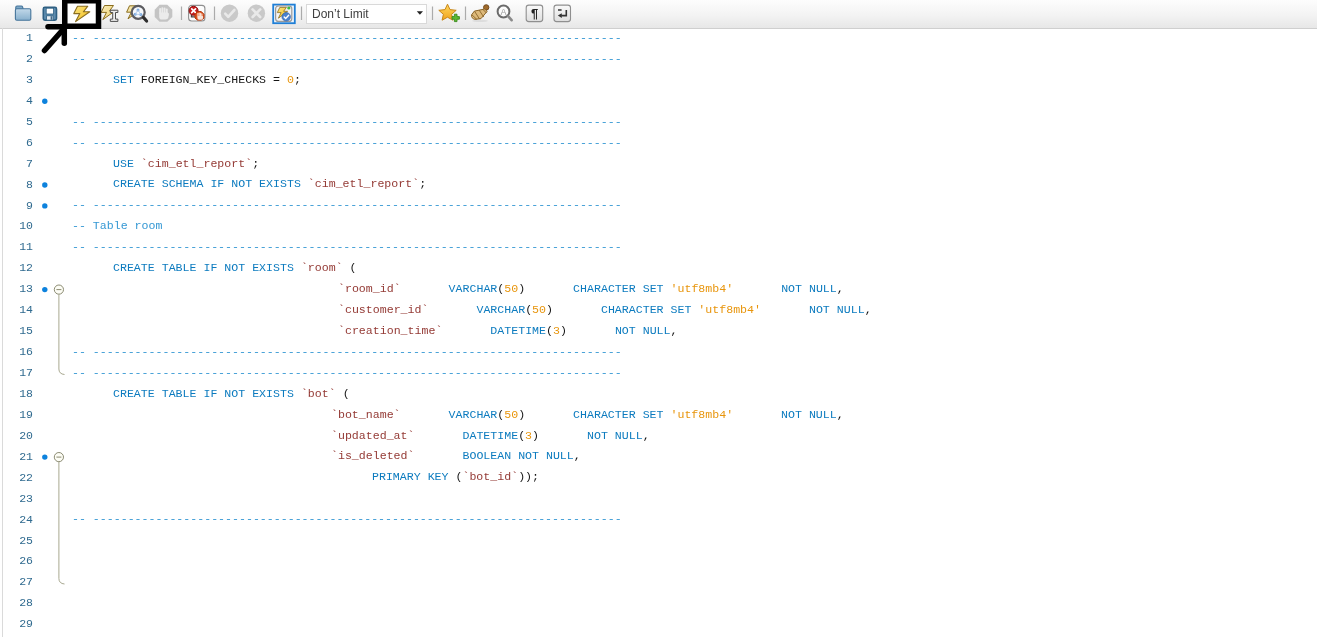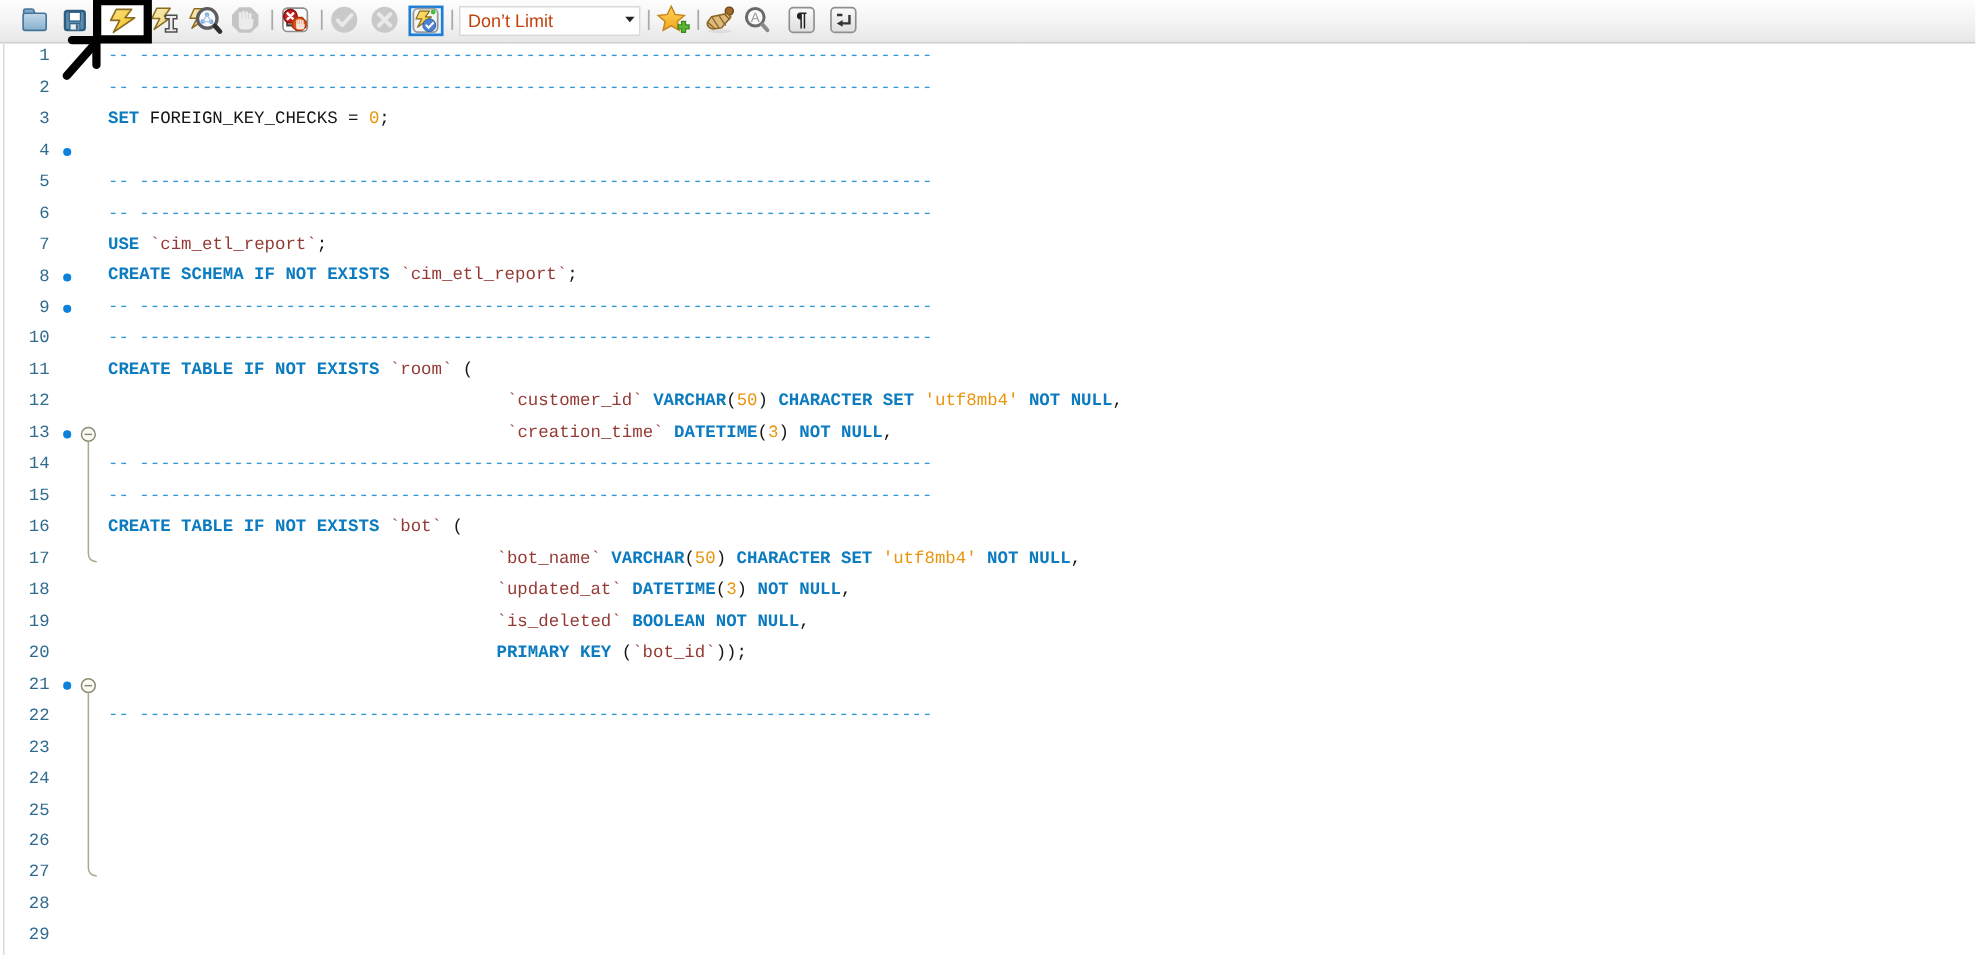--- a/index.html
+++ b/index.html
@@ -3,30 +3,30 @@
 <meta charset="utf-8">
 <style>
   html,body{margin:0;padding:0;}
   body{width:1317px;height:637px;background:#fff;overflow:hidden;position:relative;
        font-family:"Liberation Sans", sans-serif;}
   #toolbar{position:absolute;left:0;top:0;width:1317px;height:28px;
     background:linear-gradient(#fdfdfd,#f3f3f3 55%,#e7e7e7);
     border-bottom:1px solid #cfcfcf;}
   #combo{position:absolute;left:306px;top:4px;width:119px;height:18px;background:#fff;
     border:1px solid #d9d9d9;}
-  #combo .t{position:absolute;left:5px;top:2px;font-size:12px;color:#c2410c;}
+  #combo .t{position:absolute;left:5px;top:2px;font-size:12px;color:#404040;}
   .ln{position:absolute;left:0;top:28px;width:33px;text-align:right;
     font-family:"Liberation Mono",monospace;font-size:11.5px;line-height:20.93px;
     color:#2f6a8f;}
   #code{position:absolute;left:72px;top:28px;
     font-family:"Liberation Mono",monospace;font-size:11.6px;line-height:20.93px;
     color:#151515;}
   #code div{height:20.93px;white-space:pre;overflow:visible;}
   .c{color:#3598d4;}
-  .k{color:#0c7bbf;font-weight:bold;}
+  .k{color:#0c7bbf;font-weight:normal;margin-left:41px;}
   .i{color:#943a35;}
   .o{color:#e8950c;}
   .ind1{padding-left:266px;}
   .ind2{padding-left:259px;}
   #ov{position:absolute;left:0;top:0;z-index:10;}
 </style>
 </head>
 <body>
 <div id="toolbar">
  <div id="combo">
@@ -39,22 +39,24 @@
 <div id="code">
 <div><span class="c">-- ----------------------------------------------------------------------------</span></div>
     <div><span class="c">-- ----------------------------------------------------------------------------</span></div>
     <div><span class="k">SET</span> FOREIGN_KEY_CHECKS = <span class="o">0</span>;</div>
     <div></div>
     <div><span class="c">-- ----------------------------------------------------------------------------</span></div>
     <div><span class="c">-- ----------------------------------------------------------------------------</span></div>
     <div><span class="k">USE</span> <span class="i">`cim_etl_report`</span>;</div>
     <div><span class="k">CREATE SCHEMA IF NOT EXISTS</span> <span class="i">`cim_etl_report`</span>;</div>
     <div><span class="c">-- ----------------------------------------------------------------------------</span></div>
+    <div><span class="c">-- Table room</span></div>
     <div><span class="c">-- ----------------------------------------------------------------------------</span></div>
     <div><span class="k">CREATE TABLE IF NOT EXISTS</span> <span class="i">`room`</span> (</div>
+    <div class="ind1"><span class="i">`room_id`</span> <span class="k">VARCHAR</span>(<span class="o">50</span>) <span class="k">CHARACTER SET</span> <span class="o">'utf8mb4'</span> <span class="k">NOT NULL</span>,</div>
     <div class="ind1"><span class="i">`customer_id`</span> <span class="k">VARCHAR</span>(<span class="o">50</span>) <span class="k">CHARACTER SET</span> <span class="o">'utf8mb4'</span> <span class="k">NOT NULL</span>,</div>
     <div class="ind1"><span class="i">`creation_time`</span> <span class="k">DATETIME</span>(<span class="o">3</span>) <span class="k">NOT NULL</span>,</div>
     <div><span class="c">-- ----------------------------------------------------------------------------</span></div>
     <div><span class="c">-- ----------------------------------------------------------------------------</span></div>
     <div><span class="k">CREATE TABLE IF NOT EXISTS</span> <span class="i">`bot`</span> (</div>
     <div class="ind2"><span class="i">`bot_name`</span> <span class="k">VARCHAR</span>(<span class="o">50</span>) <span class="k">CHARACTER SET</span> <span class="o">'utf8mb4'</span> <span class="k">NOT NULL</span>,</div>
     <div class="ind2"><span class="i">`updated_at`</span> <span class="k">DATETIME</span>(<span class="o">3</span>) <span class="k">NOT NULL</span>,</div>
     <div class="ind2"><span class="i">`is_deleted`</span> <span class="k">BOOLEAN NOT NULL</span>,</div>
     <div class="ind2"><span class="k">PRIMARY KEY</span> (<span class="i">`bot_id`</span>));</div>
     <div></div>

